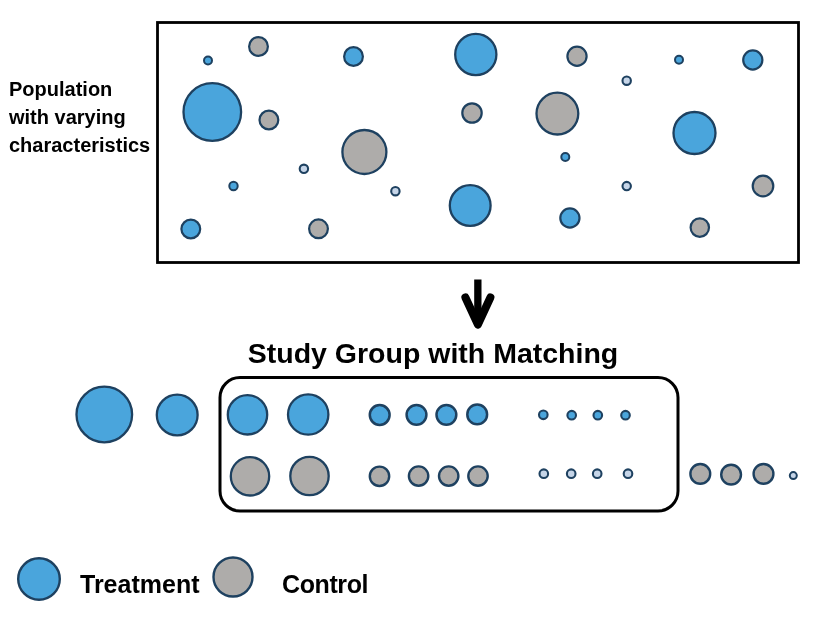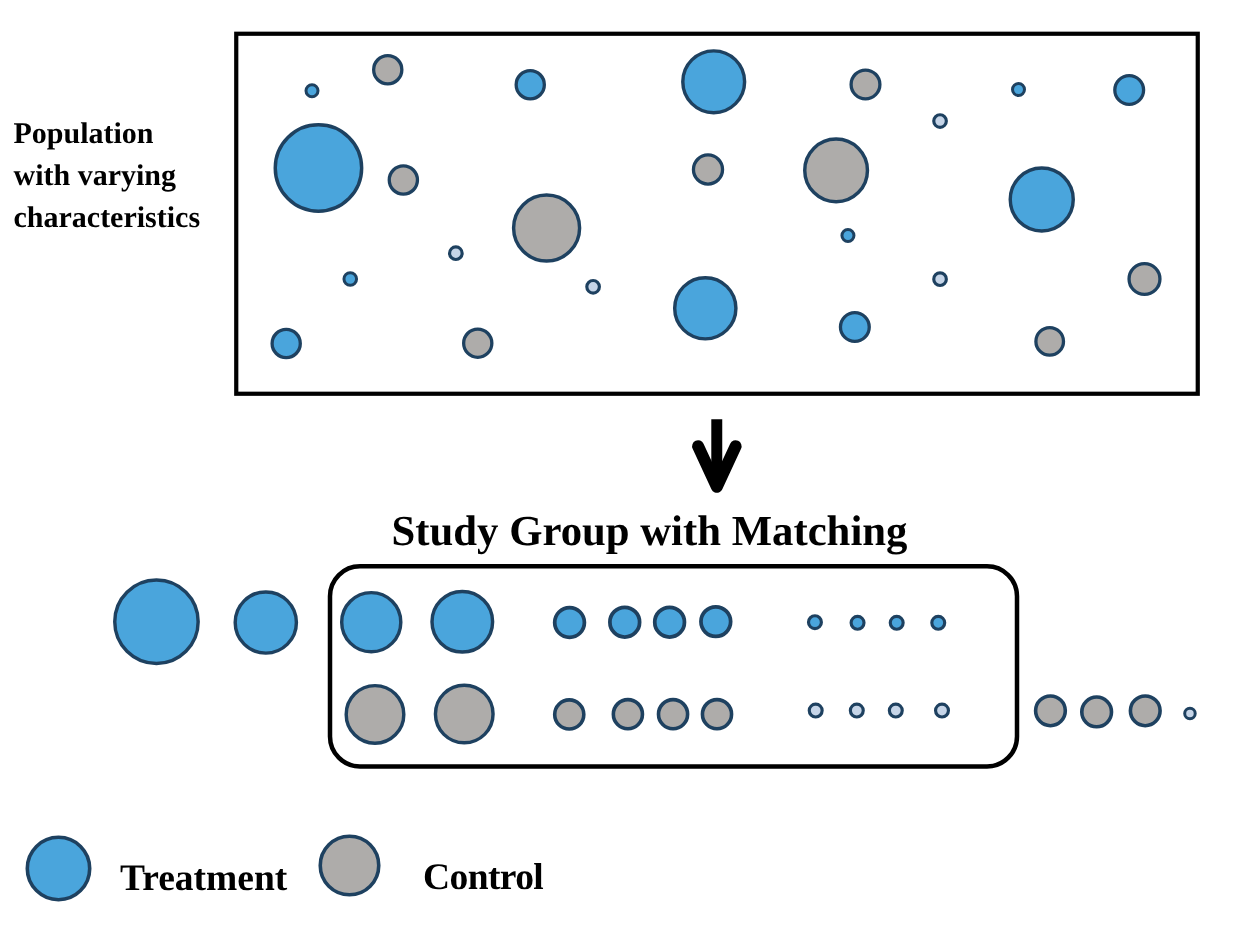--- a/index.html
+++ b/index.html
@@ -1,16 +1,16 @@
 <!DOCTYPE html>
 <html><head>
 <meta charset="utf-8">
 <style>
   html,body{margin:0;padding:0;background:#ffffff;}
-  #page{width:840px;height:630px;position:relative;font-family:Liberation Serif, serif;}
+  #page{width:840px;height:630px;position:relative;font-family:Liberation Sans, sans-serif;}
 </style>
 </head>
 <body>
 <div id="page">
 <svg width="840" height="630" viewBox="0 0 840 630">
   <rect x="0" y="0" width="840" height="630" fill="#ffffff"></rect>
 
   <rect x="157.5" y="22.5" width="641" height="240" fill="#ffffff" stroke="#000000" stroke-width="2.8"></rect>
 
   <text x="9" y="95.5" font-size="20" font-weight="bold" fill="#000000">Population</text>

